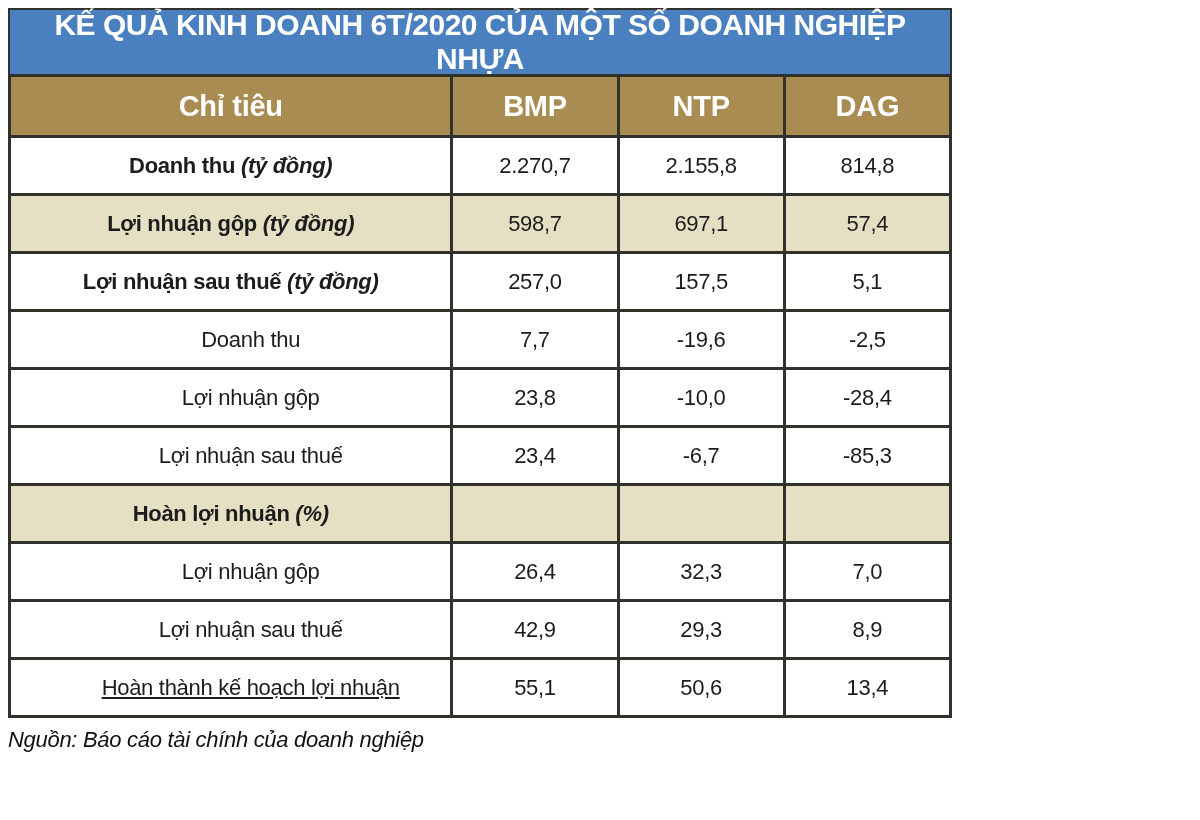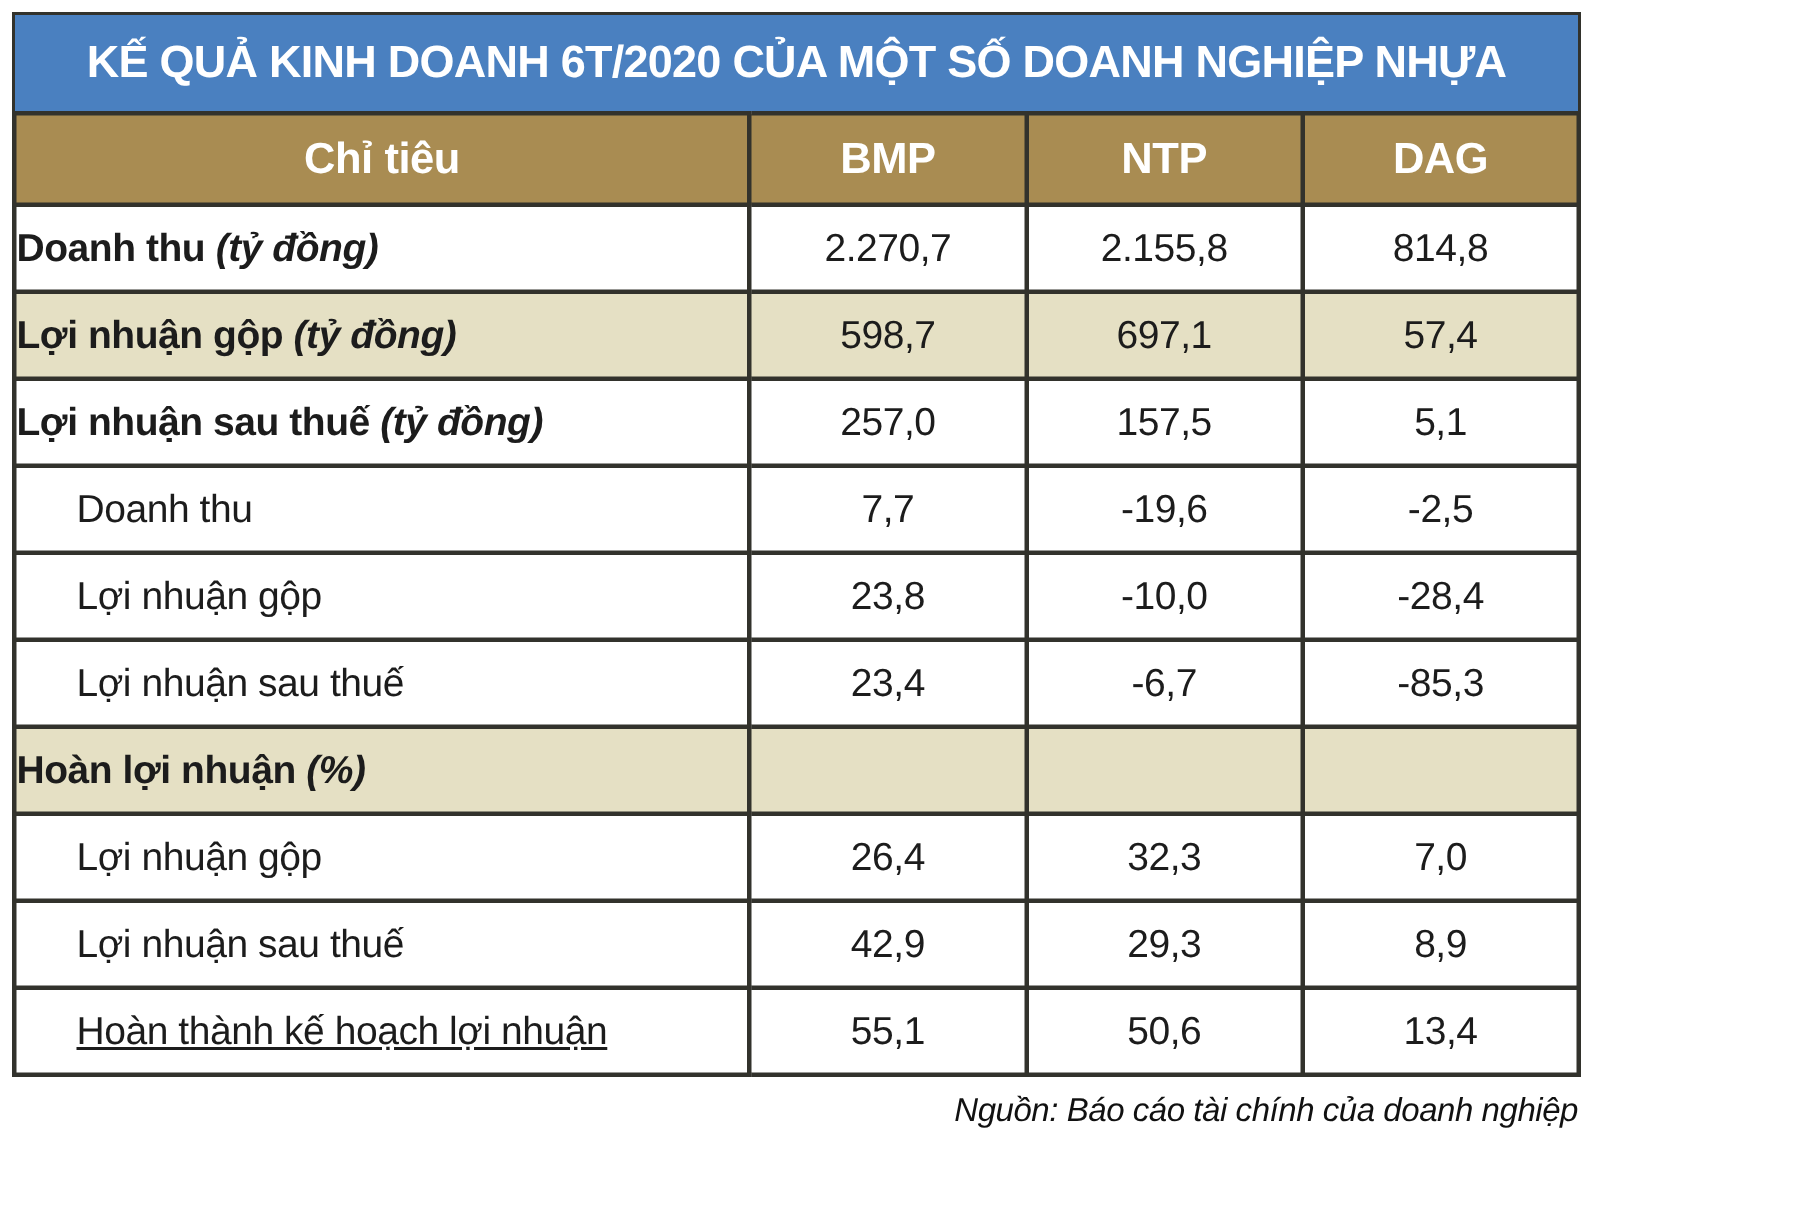--- a/index.html
+++ b/index.html
@@ -8,21 +8,21 @@
     background: #ffffff;
     width: 1200px;
     height: 820px;
     font-family: "Liberation Sans", sans-serif;
     -webkit-font-smoothing: antialiased;
   }
   .wrap {
     position: absolute;
     left: 8px;
     top: 8px;
-    width: 1046px;
+    width: 944px;
   }
   .title-bar {
     box-sizing: border-box;
     height: 66px;
     background: var(--title-bg, #4a80c0);
     border: 2px solid var(--border-col, #32322c);
     border-bottom: none;
     display: flex;
     align-items: center;
     justify-content: center;
@@ -45,36 +45,35 @@
   table.fin th {
     background: var(--header-bg, #a98c52);
     color: #ffffff;
     font-size: 29px;
     font-weight: bold;
     height: 58px;
     letter-spacing: -0.3px;
   }
   col.c-label { width: 47%; }
   col.c-val   { width: 17.66%; }
-  tr.row td { height: 55px; font-size: 26px; letter-spacing: -0.3px; }
+  tr.row td { height: 55px; font-size: 22px; letter-spacing: -0.3px; text-align: center; }
   td.label {
     text-align: left;
     padding-left: 12px;
     font-weight: bold;
   }
   tr.sub td.label {
     font-weight: normal;
     padding-left: 40px;
   }
   tr.shaded td { background: var(--section-bg, #e5e0c4); }
   td.val { text-align: center; }
   .unit { font-style: italic; }
   .source {
     margin-top: 9px;
-    text-align: right;
     font-style: italic;
     font-size: 22px;
     color: #111111;
     letter-spacing: -0.3px;
     padding-right: 2px;
   }
 </style>
 </head>
 <body>
 

